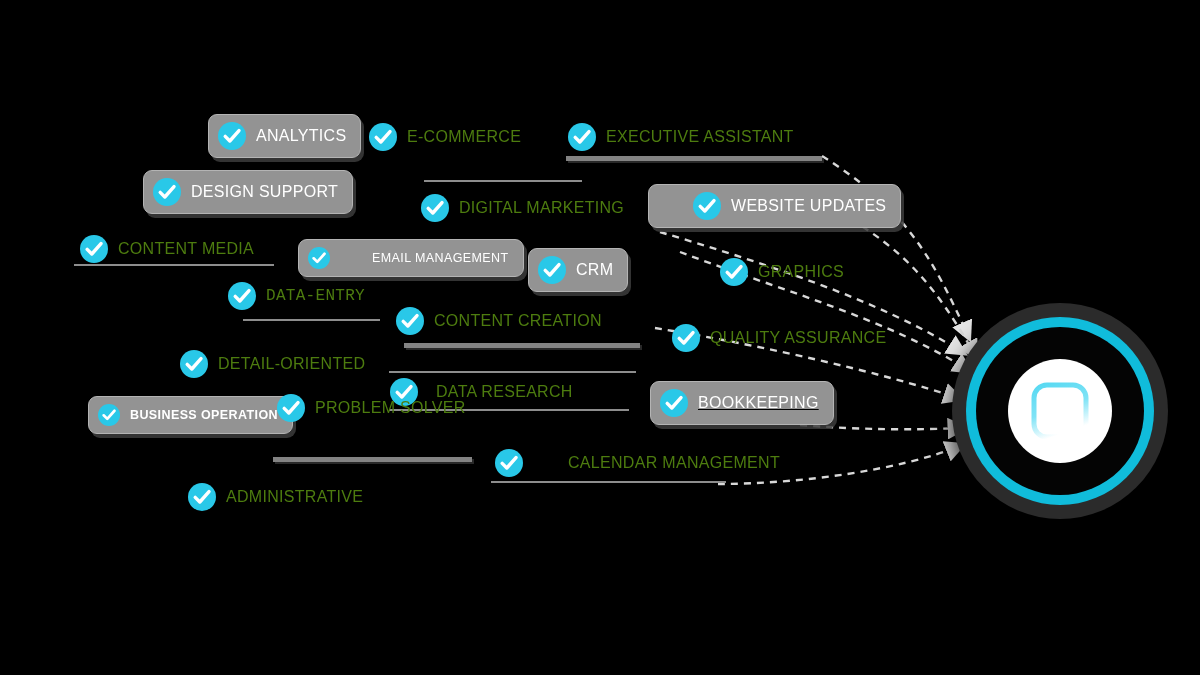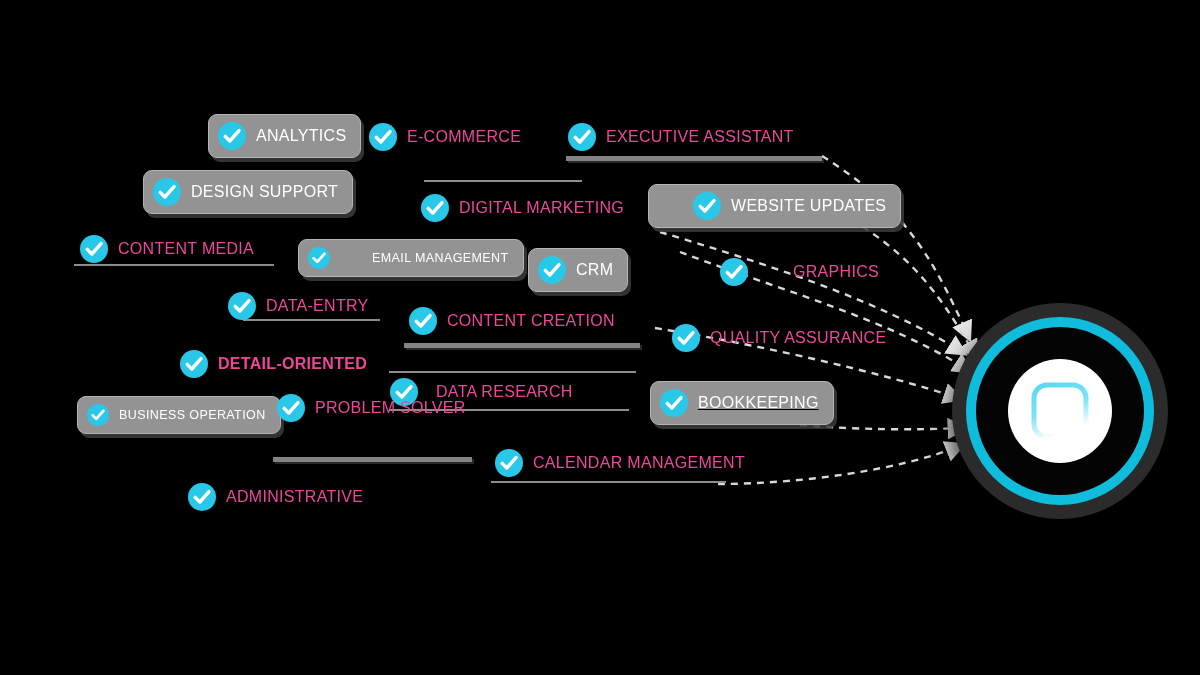--- a/index.html
+++ b/index.html
@@ -30,21 +30,21 @@
     display: flex;
     align-items: center;
     white-space: nowrap;
   }
   .item .check {
     flex: 0 0 auto;
     display: block;
     margin-right: 10px;
   }
   .item .label {
-    color: #ec4899;
+    color: #4d7c0f;
     font-size: 16px;
     letter-spacing: 0.3px;
     line-height: 1;
   }
   
   .item.pill {
     background: #939393;
     border: 1px solid #b4b4b4;
     border-radius: 9px;
     padding: 7px 14px 7px 9px;
@@ -207,84 +207,84 @@
         </svg>
         <span class="label">EMAIL MANAGEMENT</span>
       </div>
       <div class="item pill" style="left: 528px; top: 248px; justify-content: space-between;">
         <svg class="check" width="28" height="28" viewBox="0 0 28 28">
           <circle cx="14" cy="14" r="14" fill="#29c8e8"></circle>
           <path d="M7.2 14.4 L11.8 19 L21 8.6" fill="none" stroke="#ffffff" stroke-width="3.4" stroke-linecap="round" stroke-linejoin="round"></path>
         </svg>
         <span class="label">CRM</span>
       </div>
-      <div class="item" style="left: 720px; top: 258px; gap: 35px;">
+      <div class="item" style="left: 720px; top: 258px;">
         <svg class="check" width="28" height="28" viewBox="0 0 28 28">
           <circle cx="14" cy="14" r="14" fill="#29c8e8"></circle>
           <path d="M7.2 14.4 L11.8 19 L21 8.6" fill="none" stroke="#ffffff" stroke-width="3.4" stroke-linecap="round" stroke-linejoin="round"></path>
         </svg>
         <span class="label">GRAPHICS</span>
       </div>
-      <div class="item" style="left: 228px; top: 292px;">
+      <div class="item" style="left: 228px; top: 282px; font-family: Liberation Mono, monospace;">
         <svg class="check" width="28" height="28" viewBox="0 0 28 28">
           <circle cx="14" cy="14" r="14" fill="#29c8e8"></circle>
           <path d="M7.2 14.4 L11.8 19 L21 8.6" fill="none" stroke="#ffffff" stroke-width="3.4" stroke-linecap="round" stroke-linejoin="round"></path>
         </svg>
         <span class="label">DATA-ENTRY</span>
       </div>
-      <div class="item" style="left: 409px; top: 307px; text-align: center;">
+      <div class="item" style="left: 396px; top: 307px; text-align: center;">
         <svg class="check" width="28" height="28" viewBox="0 0 28 28">
           <circle cx="14" cy="14" r="14" fill="#29c8e8"></circle>
           <path d="M7.2 14.4 L11.8 19 L21 8.6" fill="none" stroke="#ffffff" stroke-width="3.4" stroke-linecap="round" stroke-linejoin="round"></path>
         </svg>
         <span class="label">CONTENT CREATION</span>
       </div>
       <div class="item" style="left: 672px; top: 324px;">
         <svg class="check" width="28" height="28" viewBox="0 0 28 28">
           <circle cx="14" cy="14" r="14" fill="#29c8e8"></circle>
           <path d="M7.2 14.4 L11.8 19 L21 8.6" fill="none" stroke="#ffffff" stroke-width="3.4" stroke-linecap="round" stroke-linejoin="round"></path>
         </svg>
         <span class="label">QUALITY ASSURANCE</span>
       </div>
-      <div class="item" style="left: 180px; top: 350px; font-weight: bold;">
+      <div class="item" style="left: 180px; top: 350px;">
         <svg class="check" width="28" height="28" viewBox="0 0 28 28">
           <circle cx="14" cy="14" r="14" fill="#29c8e8"></circle>
           <path d="M7.2 14.4 L11.8 19 L21 8.6" fill="none" stroke="#ffffff" stroke-width="3.4" stroke-linecap="round" stroke-linejoin="round"></path>
         </svg>
         <span class="label">DETAIL-ORIENTED</span>
       </div>
       <div class="item" style="left: 390px; top: 378px; gap: 8px;">
         <svg class="check" width="28" height="28" viewBox="0 0 28 28">
           <circle cx="14" cy="14" r="14" fill="#29c8e8"></circle>
           <path d="M7.2 14.4 L11.8 19 L21 8.6" fill="none" stroke="#ffffff" stroke-width="3.4" stroke-linecap="round" stroke-linejoin="round"></path>
         </svg>
         <span class="label">DATA RESEARCH</span>
       </div>
       <div class="item pill" style="left: 650px; top: 381px; text-decoration: underline;">
         <svg class="check" width="28" height="28" viewBox="0 0 28 28">
           <circle cx="14" cy="14" r="14" fill="#29c8e8"></circle>
           <path d="M7.2 14.4 L11.8 19 L21 8.6" fill="none" stroke="#ffffff" stroke-width="3.4" stroke-linecap="round" stroke-linejoin="round"></path>
         </svg>
         <span class="label">BOOKKEEPING</span>
       </div>
-      <div class="item pill small" style="left: 77px; top: 396px;">
+      <div class="item pill small" style="left: 88px; top: 396px; font-weight: bold;">
         <svg class="check" width="22" height="22" viewBox="0 0 28 28">
           <circle cx="14" cy="14" r="14" fill="#29c8e8"></circle>
           <path d="M7.2 14.4 L11.8 19 L21 8.6" fill="none" stroke="#ffffff" stroke-width="3.4" stroke-linecap="round" stroke-linejoin="round"></path>
         </svg>
         <span class="label">BUSINESS OPERATION</span>
       </div>
       <div class="item" style="left: 277px; top: 394px;">
         <svg class="check" width="28" height="28" viewBox="0 0 28 28">
           <circle cx="14" cy="14" r="14" fill="#29c8e8"></circle>
           <path d="M7.2 14.4 L11.8 19 L21 8.6" fill="none" stroke="#ffffff" stroke-width="3.4" stroke-linecap="round" stroke-linejoin="round"></path>
         </svg>
         <span class="label">PROBLEM SOLVER</span>
       </div>
-      <div class="item" style="left: 495px; top: 449px;">
+      <div class="item" style="left: 495px; top: 449px; gap: 35px;">
         <svg class="check" width="28" height="28" viewBox="0 0 28 28">
           <circle cx="14" cy="14" r="14" fill="#29c8e8"></circle>
           <path d="M7.2 14.4 L11.8 19 L21 8.6" fill="none" stroke="#ffffff" stroke-width="3.4" stroke-linecap="round" stroke-linejoin="round"></path>
         </svg>
         <span class="label">CALENDAR MANAGEMENT</span>
       </div>
       <div class="item" style="left: 188px; top: 483px;">
         <svg class="check" width="28" height="28" viewBox="0 0 28 28">
           <circle cx="14" cy="14" r="14" fill="#29c8e8"></circle>
           <path d="M7.2 14.4 L11.8 19 L21 8.6" fill="none" stroke="#ffffff" stroke-width="3.4" stroke-linecap="round" stroke-linejoin="round"></path>

